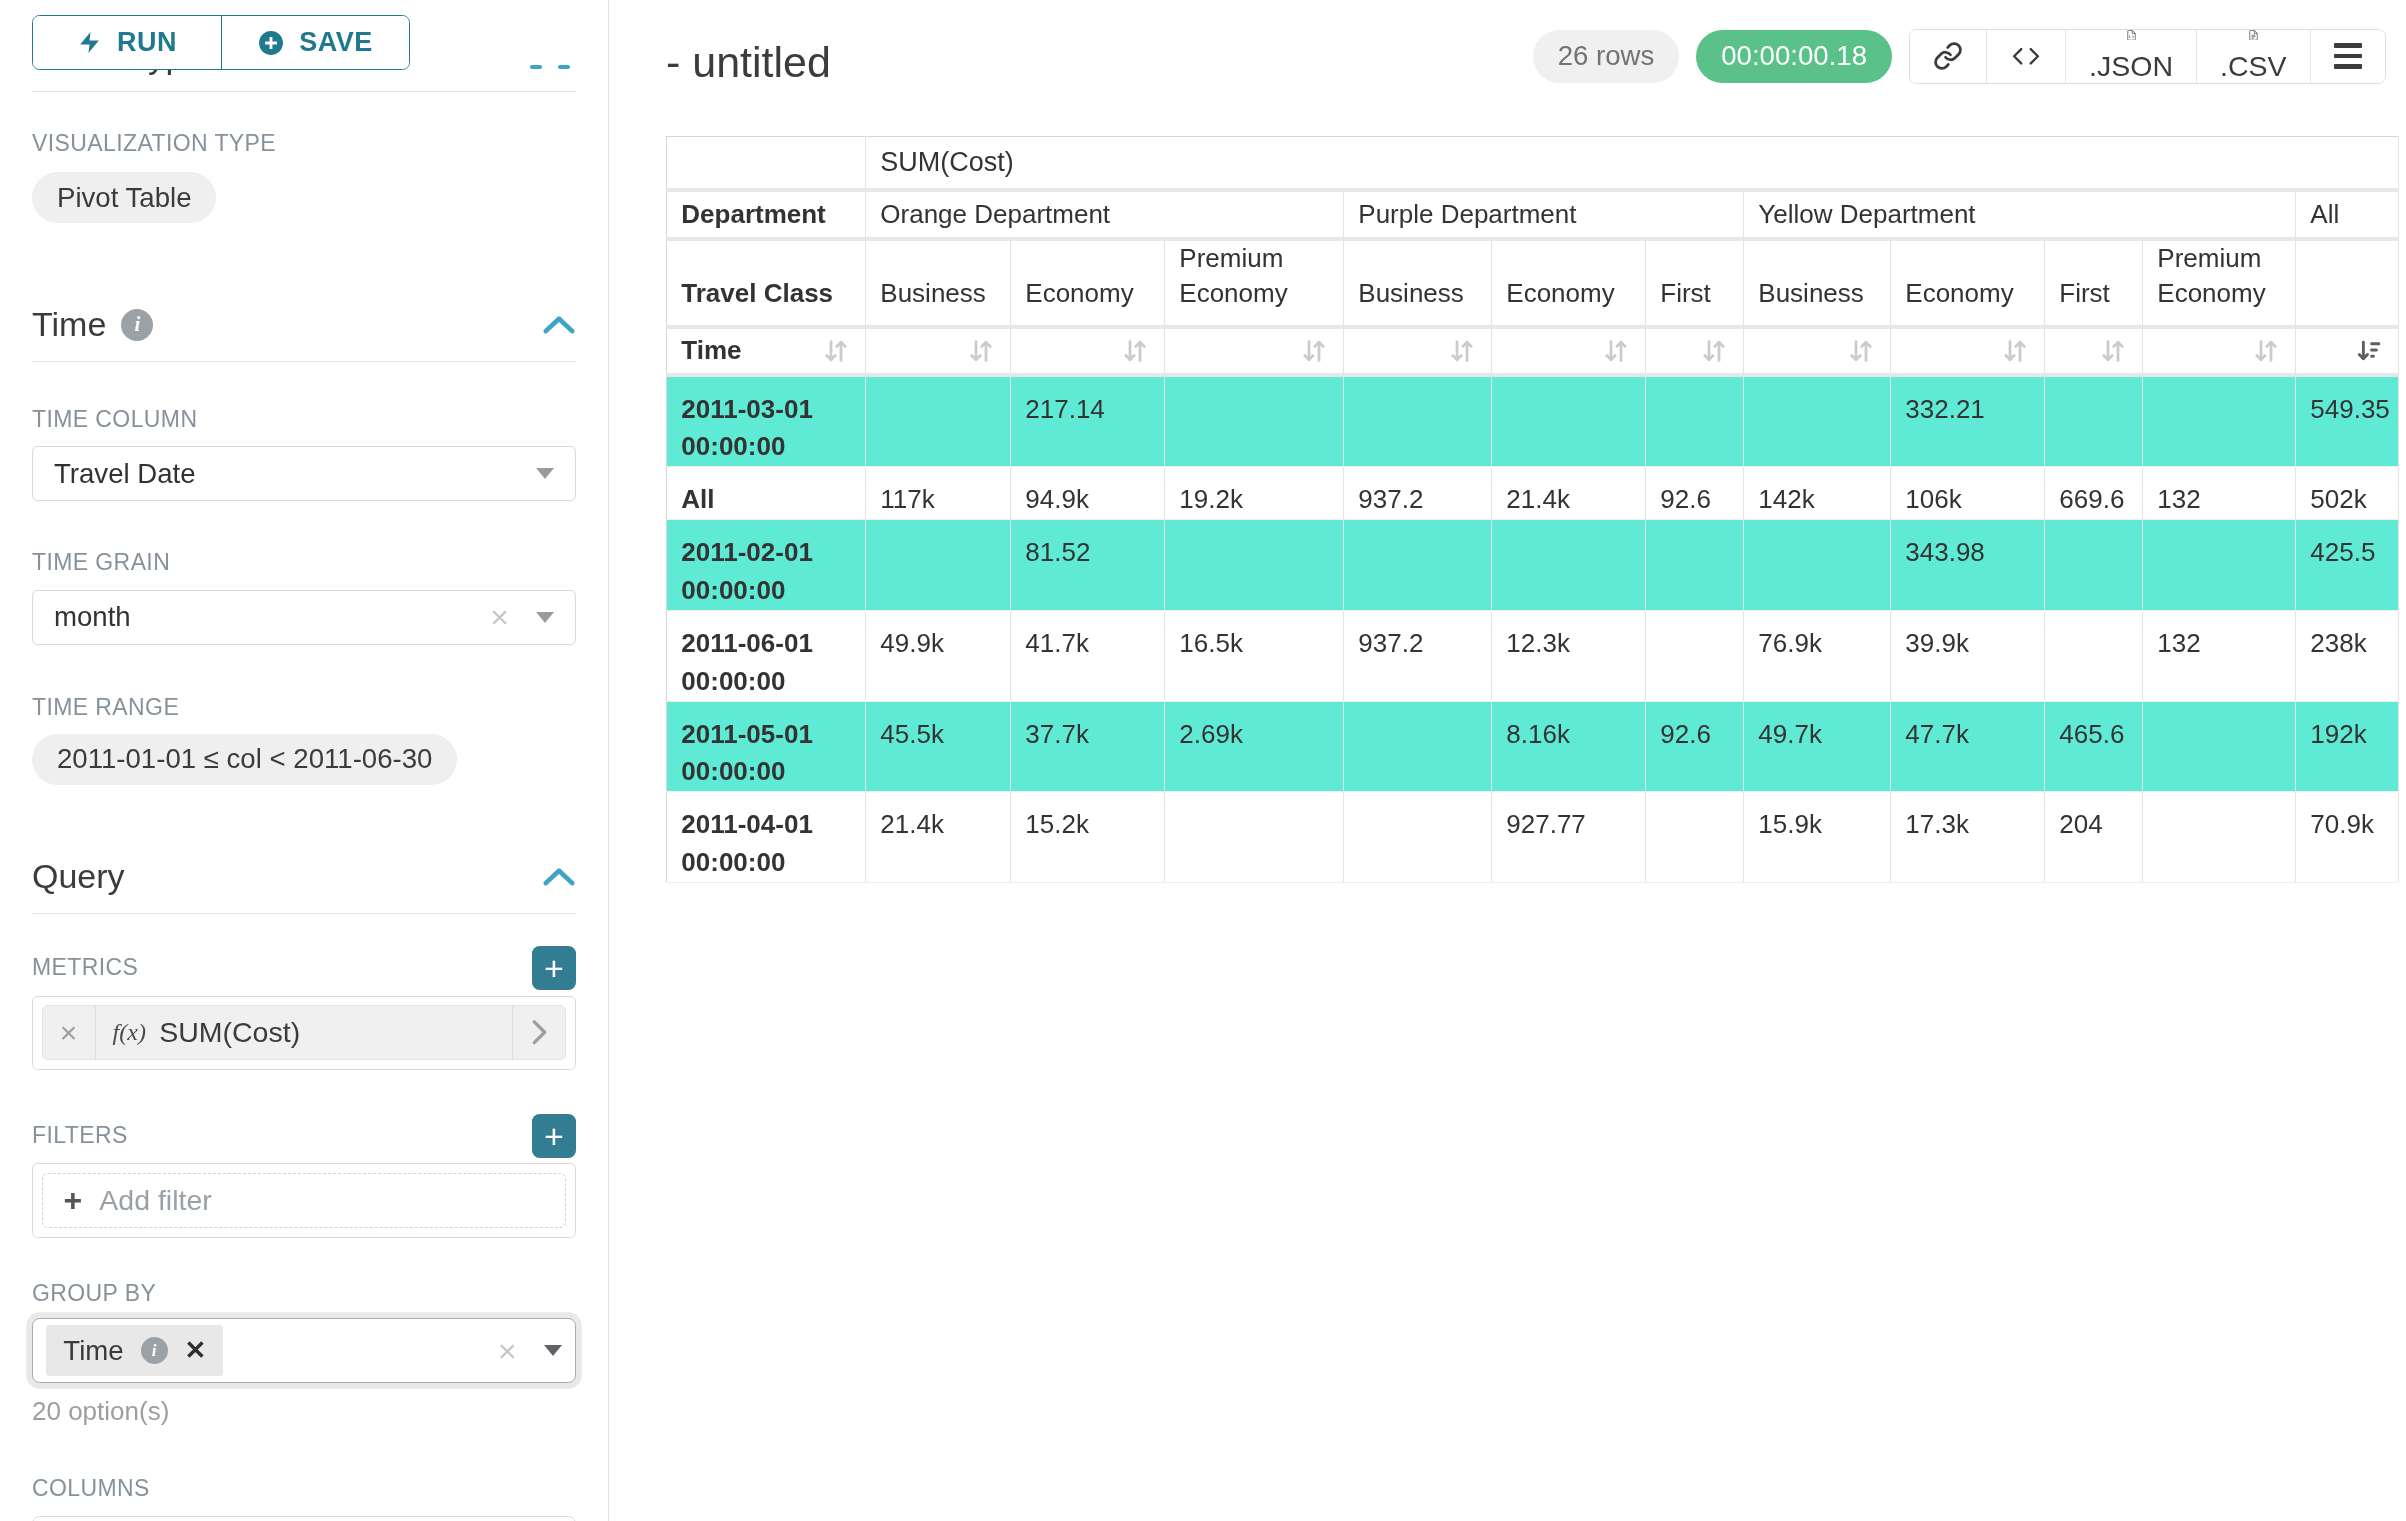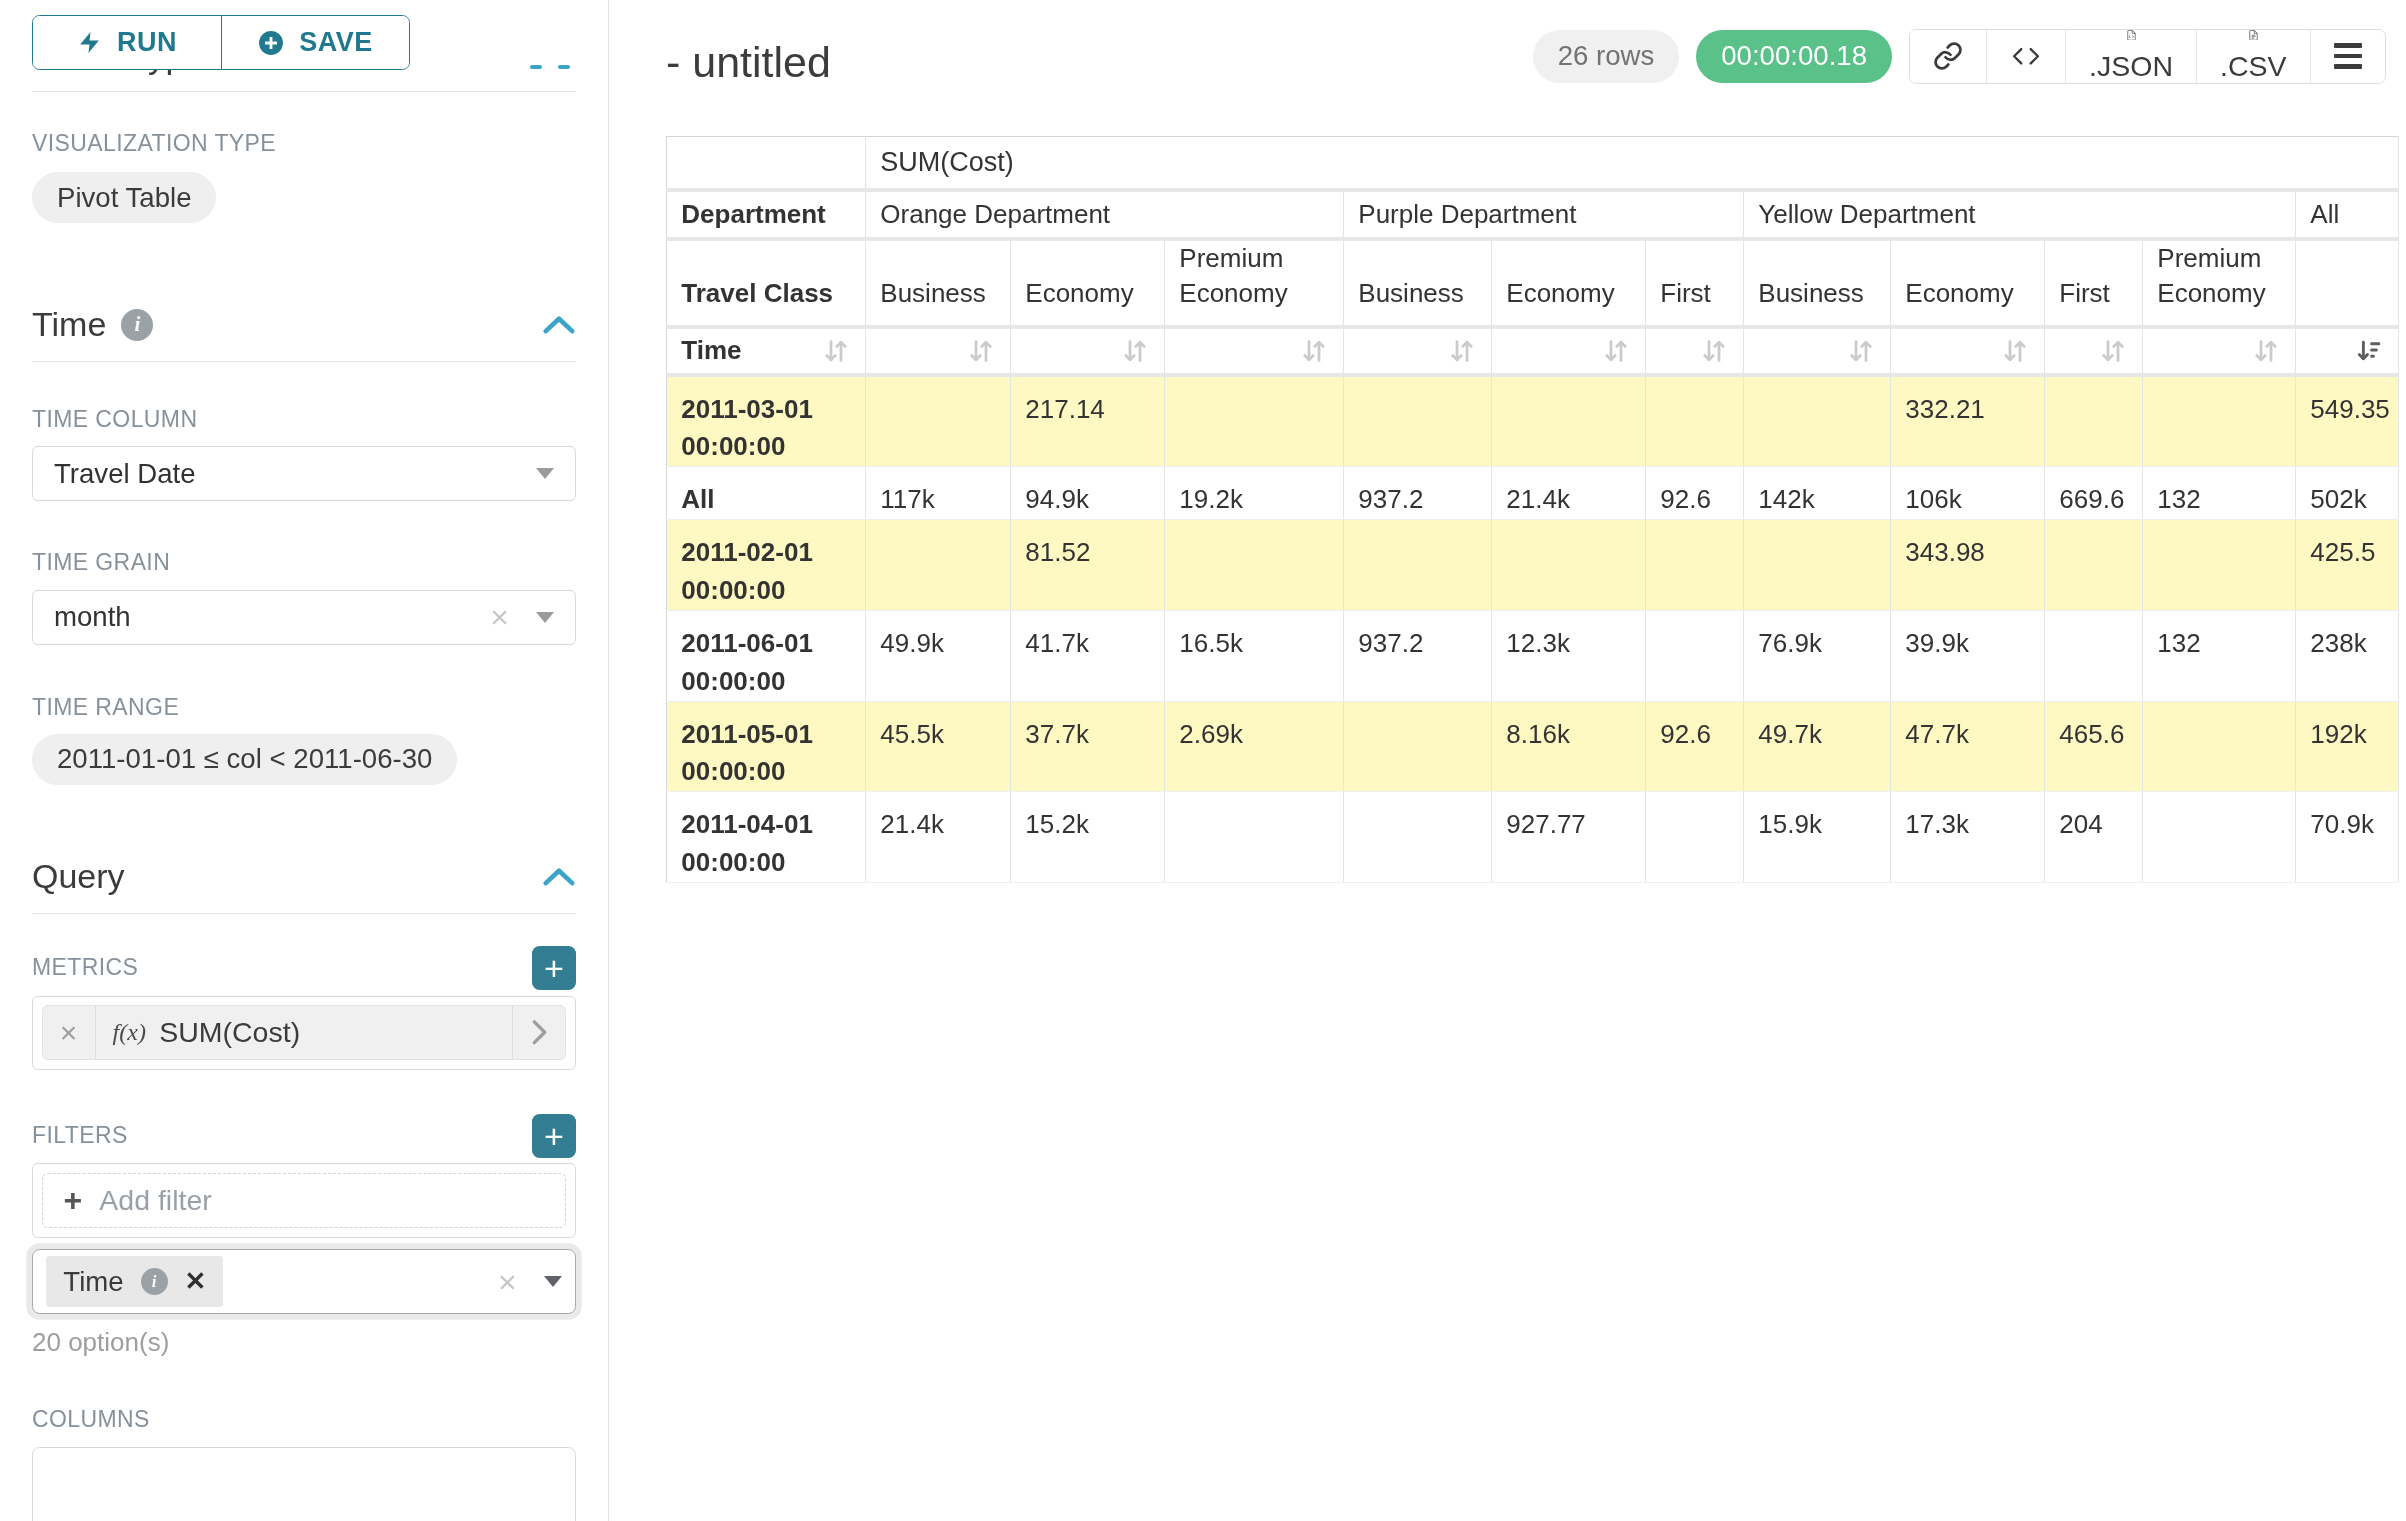--- a/index.html
+++ b/index.html
@@ -73,21 +73,21 @@
   .burger span { display:block; width:28.5px; height:4.8px; background:#3b3b3b; border-radius:1px; }
 
   
   .table-wrap { position:absolute; left:55px; top:136px; }
   table.pivot { border-collapse:collapse; table-layout:fixed; width:1732px; font-size:26px; color:#333; background:#fff; border:1px solid #d6d6d6; }
   .pivot th, .pivot td { border-right:1px solid #e4e4e4; border-bottom:1.9px solid #efefef; text-align:left; font-weight:400; padding:0 14.3px; overflow:hidden; }
   .pivot thead th { border-bottom:4.8px solid #e7e7e7; vertical-align:middle; }
   .pivot .rowdim, .pivot .rowlab { font-weight:700; }
   .pivot .tc-row th { vertical-align:bottom; padding-bottom:13.3px; line-height:1.35; }
   .pivot .body-row th, .pivot .body-row td { vertical-align:top; padding-top:14.3px; line-height:1.45; }
-  .pivot tr.stripe { background:#fef9c3;margin-top:28px; }
+  .pivot tr.stripe { background:#5eead4;margin-top:28px; }
   .sc { display:flex; align-items:center; justify-content:space-between; }
   .sc.right { justify-content:flex-end; }
   .sort-cell { cursor:pointer; }
 </style>
 </head>
 <body>
 
 <div class="app">
 
   <aside class="sidebar">
@@ -178,20 +178,21 @@
         <span class="ctl-label">FILTERS</span>
         <button class="plus-btn">+</button>
       </div>
       <div class="filter-outer" style="margin-top:5.7px;">
         <div class="filter-dashed">
           <span class="plus-ch">+</span>
           <span>Add filter</span>
         </div>
       </div>
 
+      <div class="ctl-label" style="margin-top:42px;">GROUP BY</div>
       <div class="gsel" style="margin-top:11.4px;">
         <span class="tag">
           <span>Time</span>
           <span class="info-badge small">i</span>
           <span class="tag-x">✕</span>
         </span>
         <span class="icon-gap">
           <span class="clear-x">×</span>
           <span class="caret-down dark"></span>
         </span>

